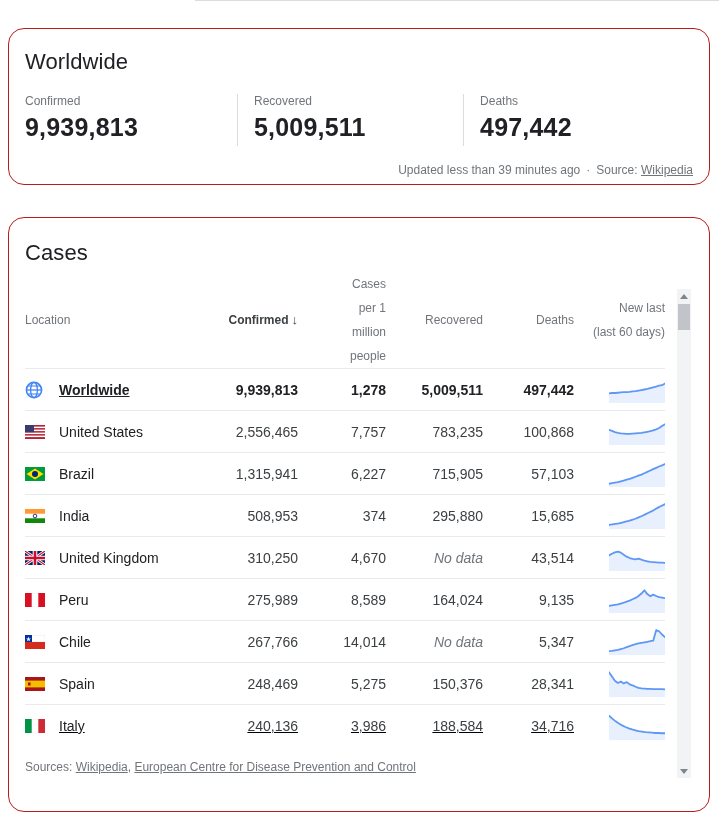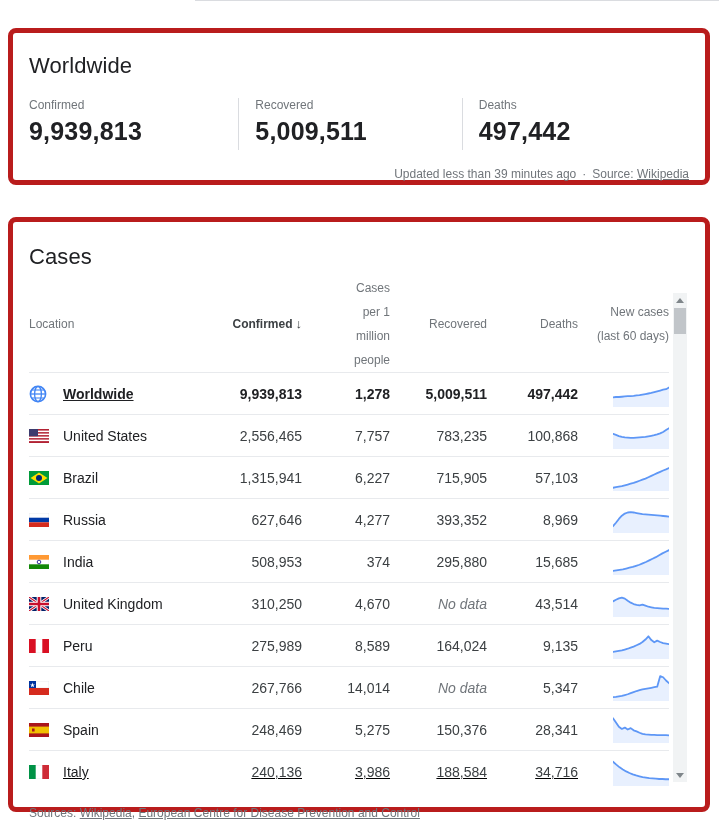--- a/index.html
+++ b/index.html
@@ -1,21 +1,21 @@
 <!DOCTYPE html>
 <html><head>
 <meta charset="utf-8">
 <style>
   * { box-sizing: border-box; margin: 0; padding: 0; }
   html, body { width: 719px; height: 830px; background: #fff; overflow: hidden;
     font-family: "Liberation Sans", sans-serif; -webkit-font-smoothing: antialiased; }
   .top-hairline { position: absolute; top: 0; left: 195px; right: 0; height: 1px; background: #dadce0; }
 
   .card { position: absolute; left: 8px; width: 702px; background: #fff;
-    border: 5px solid #b91c1c; border-radius: 8px; }
+    border: 1px solid #b91c1c; border-radius: 16px; }
   #overview-card { top: 28px; height: 157px; padding: 20px 16px 14px 16px; }
   #cases-card { top: 217px; height: 595px; padding: 22px 16px 14px 16px; }
 
   .card-title { font-size: 22px; font-weight: 400; color: #202124; letter-spacing: 0.1px; }
 
   
   .stats-row { display: flex; margin-top: 19px; height: 52px; }
   .stat-col { width: 218px; padding-right: 8px; }
   .stat-col + .stat-col { border-left: 1px solid #dadce0; padding-left: 16px; width: 232px; }
   .stat-col:last-child { width: 236px; }
@@ -92,21 +92,21 @@
   <div class="card-title">Cases</div>
 
   <div class="table-wrap">
     <div class="thead">
       <div class="th th-location">Location</div>
       <div class="th th-confirmed"><span>Confirmed</span><span class="sort-arrow">↓</span></div>
       <div class="th th-permillion"><span>Cases per 1 million people</span></div>
       <div class="th">Recovered</div>
       <div class="th">Deaths</div>
       <div class="th">
-        <div>New cases</div>
+        <div>New last</div>
         <div>(last 60 days)</div>
       </div>
     </div>
     <div id="table-body">
         <div class="trow em">
     <span class="cell-flag">
             <svg width="18" height="18" viewBox="0 0 18 18">
               <circle cx="9" cy="9" r="7.6" fill="#fff" stroke="#4285f4" stroke-width="1.6"></circle>
               <ellipse cx="9" cy="9" rx="3.4" ry="7.6" fill="none" stroke="#4285f4" stroke-width="1.3"></ellipse>
               <line x1="1.4" y1="9" x2="16.6" y2="9" stroke="#4285f4" stroke-width="1.3"></line>
@@ -168,40 +168,20 @@
             <svg viewBox="0 0 100 100" preserveAspectRatio="none">
               <polygon points="0.0,88 5.3,86 10.5,84 15.8,82 21.1,79 26.3,76 31.6,73 36.8,70 42.1,66 47.4,62 52.6,58 57.9,54 63.2,49 68.4,44 73.7,39 78.9,34 84.2,29 89.5,24 94.7,20 100.0,15 100,100 0,100" fill="#e8f0fe"></polygon>
               <polyline points="0.0,88 5.3,86 10.5,84 15.8,82 21.1,79 26.3,76 31.6,73 36.8,70 42.1,66 47.4,62 52.6,58 57.9,54 63.2,49 68.4,44 73.7,39 78.9,34 84.2,29 89.5,24 94.7,20 100.0,15" fill="none" stroke="#5e97f6" stroke-width="1.8" vector-effect="non-scaling-stroke" stroke-linejoin="round" stroke-linecap="round"></polyline>
             </svg>
           </span>
   </div>
         <div class="trow">
     <span class="cell-flag">
             <svg width="20" height="14" viewBox="0 0 20 14">
               <rect width="20" height="14" fill="#fff" stroke="#dadce0" stroke-width="0.5"></rect>
-              <rect y="4.7" width="20" height="4.6" fill="#0039a6"></rect>
-              <rect y="9.3" width="20" height="4.7" fill="#d52b1e"></rect>
-            </svg>
-          </span>
-    <span class="cell-loc">Russia</span>
-    <span class="cell-num f-conf">627,646</span>
-    <span class="cell-num f-per">4,277</span>
-    <span class="cell-num f-rec">393,352</span>
-    <span class="cell-num f-dea">8,969</span>
-    <span class="cell-spark">
-            <svg viewBox="0 0 100 100" preserveAspectRatio="none">
-              <polygon points="0.0,75 5.3,62 10.5,48 15.8,36 21.1,28 26.3,24 31.6,23 36.8,24 42.1,26 47.4,28 52.6,30 57.9,31 63.2,32 68.4,33 73.7,34 78.9,35 84.2,36 89.5,37 94.7,38 100.0,39 100,100 0,100" fill="#e8f0fe"></polygon>
-              <polyline points="0.0,75 5.3,62 10.5,48 15.8,36 21.1,28 26.3,24 31.6,23 36.8,24 42.1,26 47.4,28 52.6,30 57.9,31 63.2,32 68.4,33 73.7,34 78.9,35 84.2,36 89.5,37 94.7,38 100.0,39" fill="none" stroke="#5e97f6" stroke-width="1.8" vector-effect="non-scaling-stroke" stroke-linejoin="round" stroke-linecap="round"></polyline>
-            </svg>
-          </span>
-  </div>
-        <div class="trow">
-    <span class="cell-flag">
-            <svg width="20" height="14" viewBox="0 0 20 14">
-              <rect width="20" height="14" fill="#fff" stroke="#dadce0" stroke-width="0.5"></rect>
               <rect width="20" height="4.7" fill="#ff9933"></rect>
               <rect y="9.3" width="20" height="4.7" fill="#138808"></rect>
               <circle cx="10" cy="7" r="1.8" fill="none" stroke="#000080" stroke-width="0.8"></circle>
             </svg>
           </span>
     <span class="cell-loc">India</span>
     <span class="cell-num f-conf">508,953</span>
     <span class="cell-num f-per">374</span>
     <span class="cell-num f-rec">295,880</span>
     <span class="cell-num f-dea">15,685</span>

